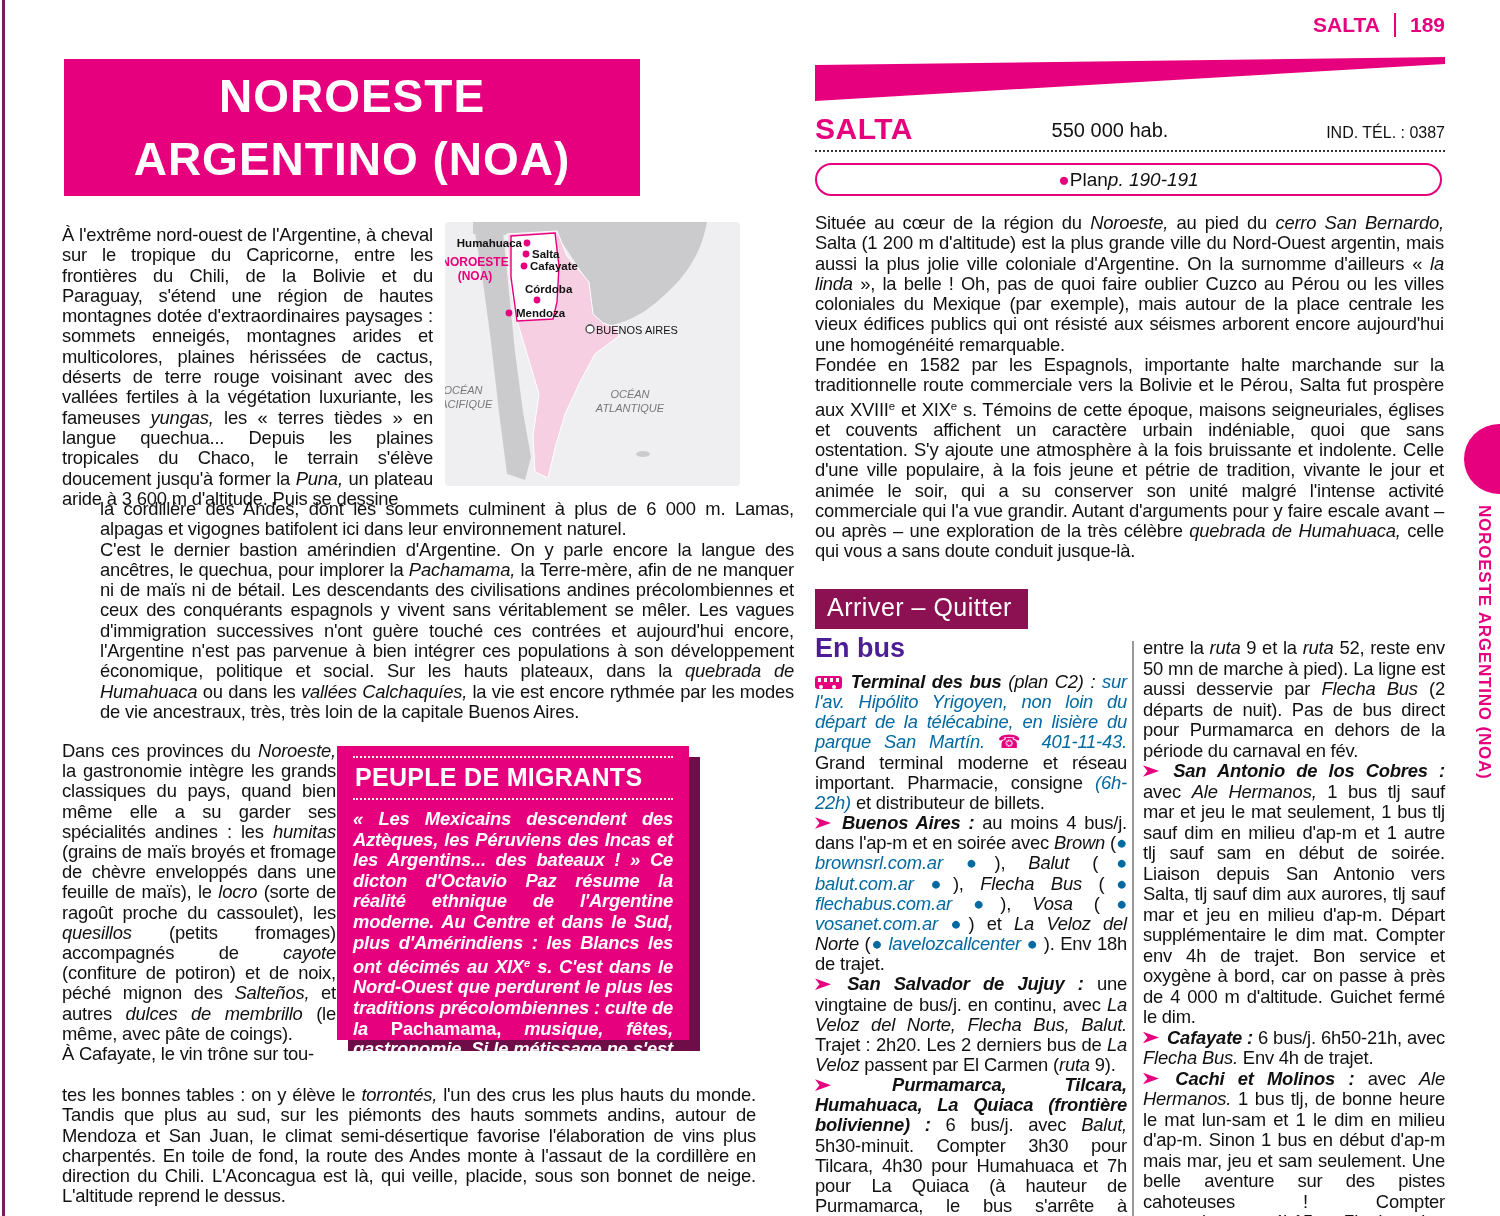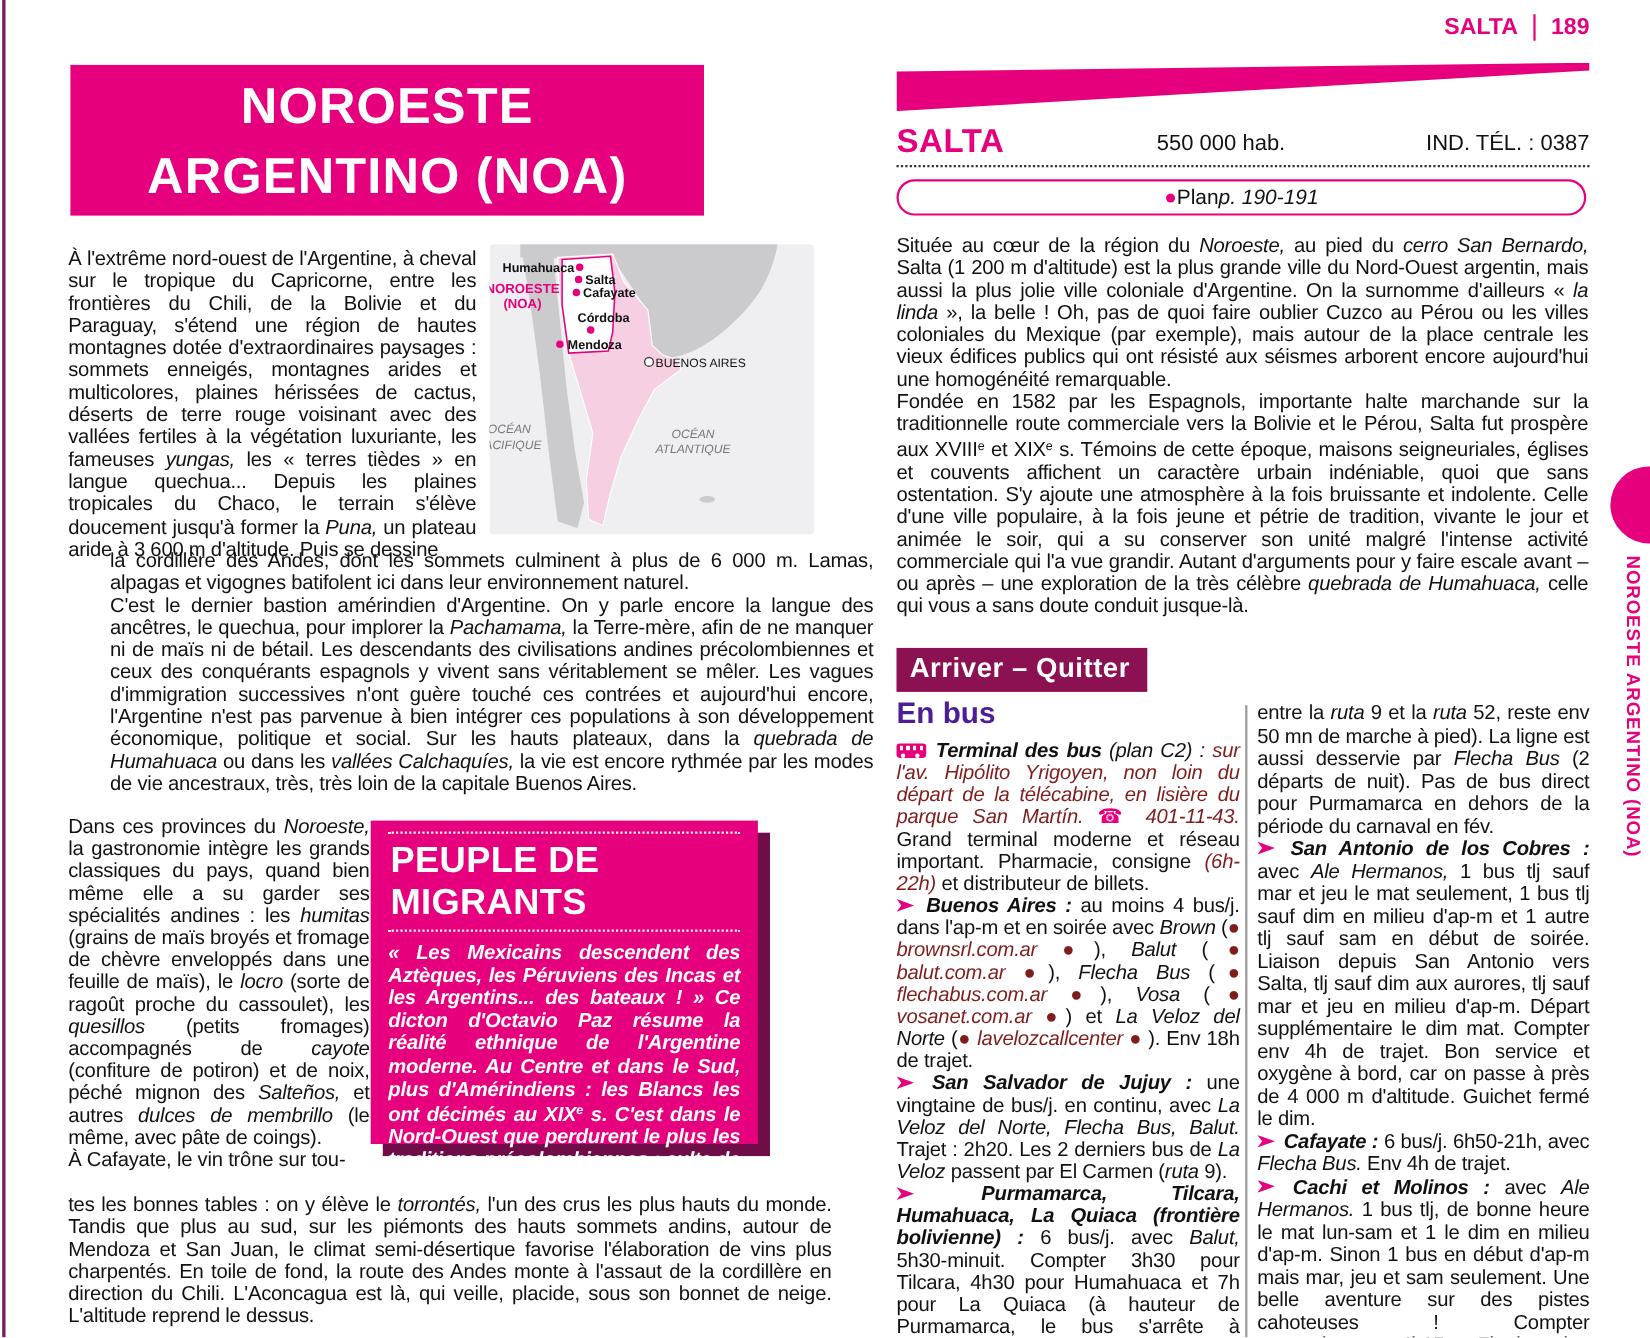--- a/index.html
+++ b/index.html
@@ -4,21 +4,21 @@
 <style>
   html,body{margin:0;padding:0;background:#fff;}
   #page{position:relative;width:1500px;height:1216px;background:#fff;overflow:hidden;
         font-family:"Liberation Sans","DejaVu Sans",sans-serif;color:#111;}
   .abs{position:absolute;}
   
   .body-txt{font-size:18.4px;line-height:20.3px;text-align:justify;letter-spacing:-0.2px;white-space:pre-line;}
   .r-i{font-style:italic;}
   .r-bi{font-weight:bold;font-style:italic;margin-top:24px;}
   .r-p{color:#e6007e;}
-  .r-pi{color:#7f1d1d;font-style:italic;}
+  .r-pi{color:#0369a1;font-style:italic;}
   .r-rm{font-style:normal;}
   .r-sup{font-size:0.62em;vertical-align:0.5em;letter-spacing:0;}
   .r-arrow{display:inline-block;width:16px;height:12px;margin-right:3px;background:#e6007e;
            clip-path:polygon(0 2%,100% 50%,0 98%,28% 50%);}
   .r-icon-bus{display:inline-block;position:relative;width:27px;height:13px;background:#e6007e;
               border-radius:3px;vertical-align:-1px;margin-right:2px;}
   .r-icon-bus::before{content:"";position:absolute;left:3px;top:2px;width:21px;height:4px;
               background:repeating-linear-gradient(90deg,#fff 0 3px,#e6007e 3px 6px);}
   .r-icon-bus::after{content:"";position:absolute;left:4px;bottom:0;width:4px;height:4px;
               border-radius:50%;background:#fff;box-shadow:13px 0 0 #fff;}
@@ -27,38 +27,38 @@
   #title-banner{left:64px;top:59px;width:576px;height:137px;background:#e6007e;
     display:flex;flex-direction:column;justify-content:center;align-items:center;}
   #title-banner div{color:#fff;font-weight:bold;font-size:46px;line-height:63px;letter-spacing:1px;}
   #intro{left:62px;top:225px;width:371px;}
   #map-box{left:445px;top:222px;width:319px;height:264px;}
   #para-full-1{left:53px;top:499px;width:694px;margin-left:47px;}
   #gastro{left:62px;top:741px;width:274px;line-height:20.2px;}
   #migrants{left:337px;top:746px;width:352px;height:294px;background:#e6007e;
             box-shadow:11px 11px 0 #6f0d49;padding:10px 16px 0 16px;box-sizing:border-box;}
   .dotline{border-top:2px dotted rgba(255,255,255,.95);height:0;}
-  #migrants-title{color:#fff;font-weight:bold;font-size:33px;padding:5px 2px 6px 2px;letter-spacing:0.3px;}
+  #migrants-title{color:#fff;font-weight:bold;font-size:25px;padding:5px 2px 6px 2px;letter-spacing:0.3px;}
   #migrants-body{color:#fff;font-style:italic;font-weight:bold;font-size:18.4px;line-height:20.6px;
                  text-align:justify;margin-top:9px;letter-spacing:-0.2px;}
   #para-full-2{left:62px;top:1085px;width:694px;}
   
   #run-head{left:1180px;top:13px;width:265px;display:flex;justify-content:flex-end;align-items:center;
             color:#e6007e;font-weight:bold;font-size:21px;}
   #run-head .bar{width:2px;height:24px;background:#e6007e;margin:0 14px;}
   #wedge{left:815px;top:57px;}
   #city-row{left:815px;top:110px;width:630px;height:36px;}
   #city-name{position:absolute;left:0;bottom:0;color:#e6007e;font-weight:bold;font-size:30px;letter-spacing:0.5px;}
   #city-pop{position:absolute;left:0;right:40px;bottom:4px;text-align:center;font-size:20px;}
-  #city-tel{position:absolute;right:0;bottom:4px;font-size:20px;}
+  #city-tel{position:absolute;right:0;bottom:4px;font-size:16px;}
   #dotted-rule{left:815px;top:150px;width:630px;border-top:2.5px dotted #333;height:0;}
   #plan-pill{left:815px;top:163px;width:627px;height:33px;border:2.5px solid #e6007e;border-radius:18px;
              box-sizing:border-box;display:flex;justify-content:center;align-items:center;font-size:19px;gap:0;}
   #salta-par{left:815px;top:213px;width:629px;}
-  #arriver{left:815px;top:589px;background:#8c1153;color:#fff;font-weight:bold;font-size:25px;
+  #arriver{left:815px;top:589px;background:#8c1153;color:#fff;font-weight:normal;font-size:25px;
            padding:4px 16px 7px 12px;letter-spacing:0.5px;}
   #enbus{left:815px;top:633px;color:#4c1d95;font-weight:bold;font-size:27px;}
   #col1{left:815px;top:672px;width:312px;font-size:18.4px;line-height:20.15px;text-align:justify;
         letter-spacing:-0.2px;}
   #col2{left:1143px;top:638px;width:302px;font-size:18.4px;line-height:20.5px;text-align:justify;
         letter-spacing:-0.2px;}
   #col1 p,#col2 p{margin:0;}
   #col-divider{left:1132px;top:641px;width:2px;height:575px;background:#999;}
   #side-tab{right:0;top:424px;width:36px;height:70px;background:#e6007e;border-radius:40px 0 0 40px;}
   #side-label{right:6px;top:505px;writing-mode:vertical-rl;color:#e6007e;font-weight:bold;font-size:17px;

